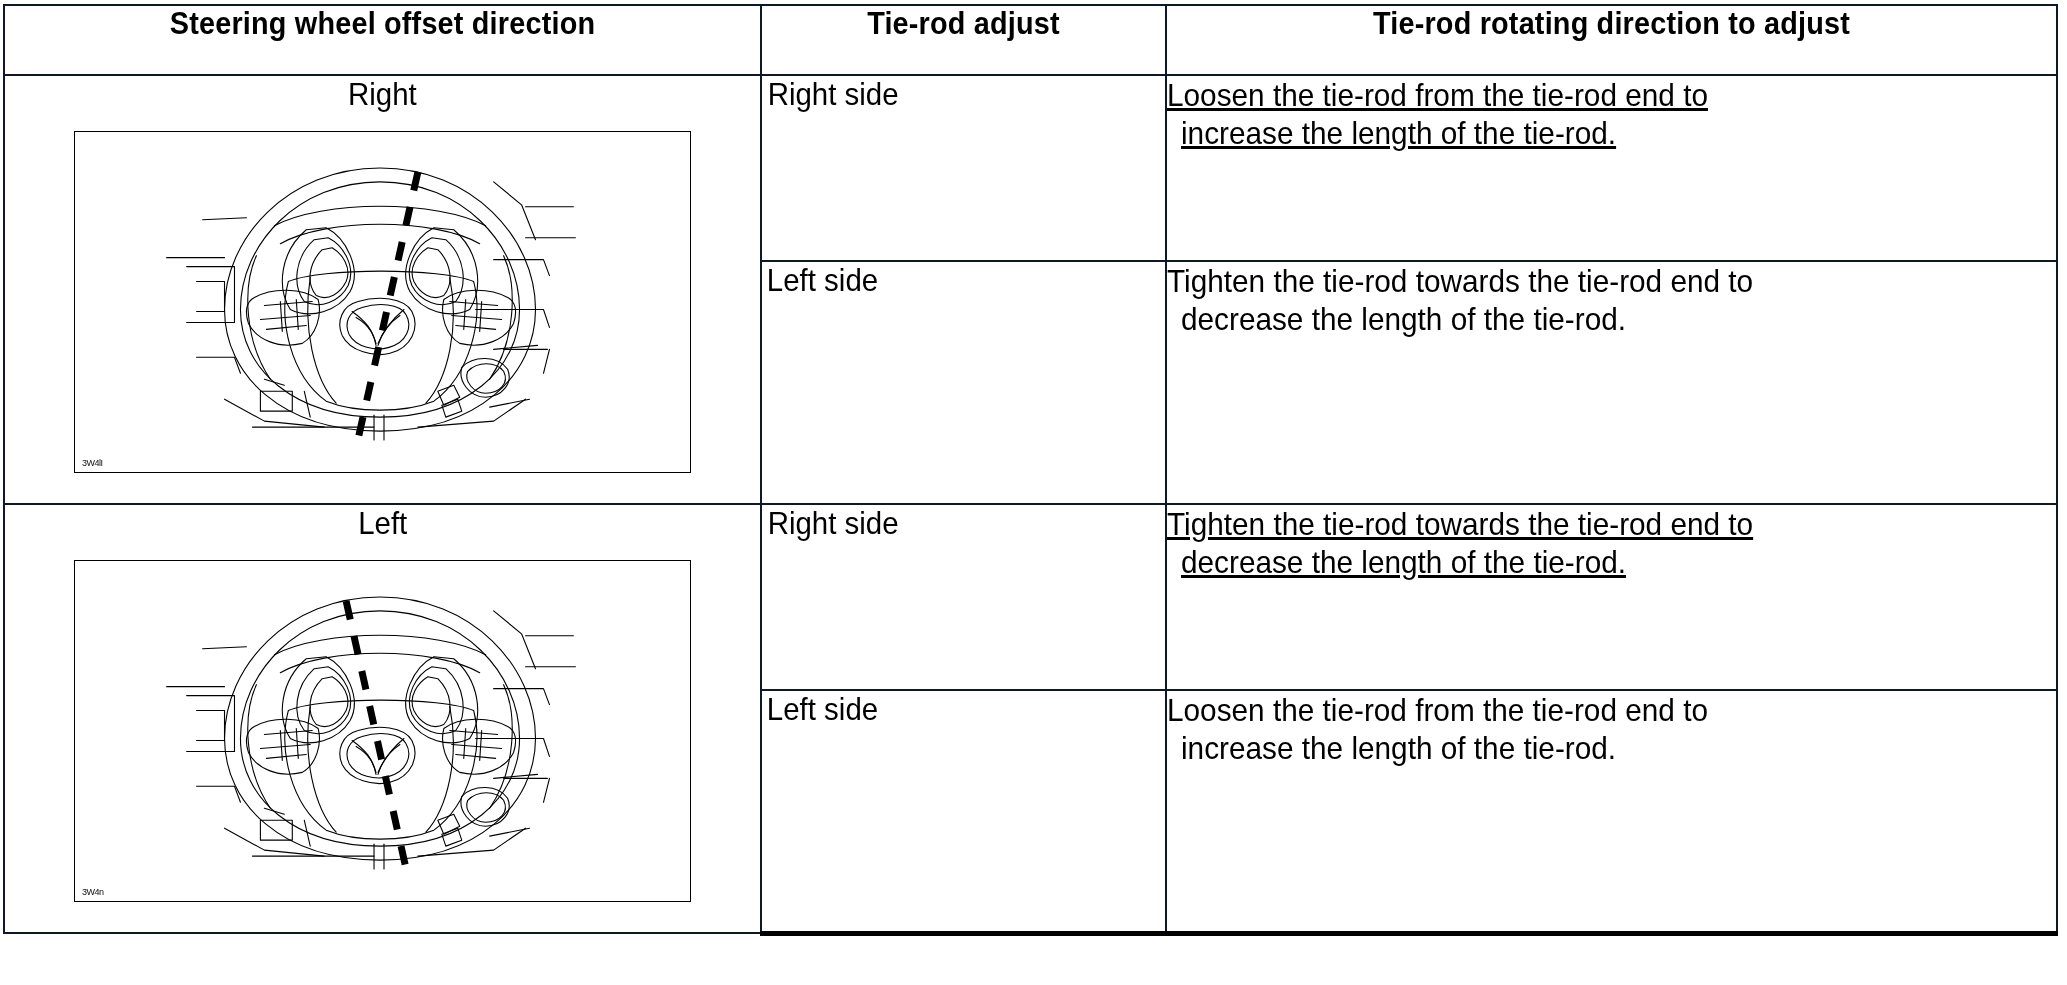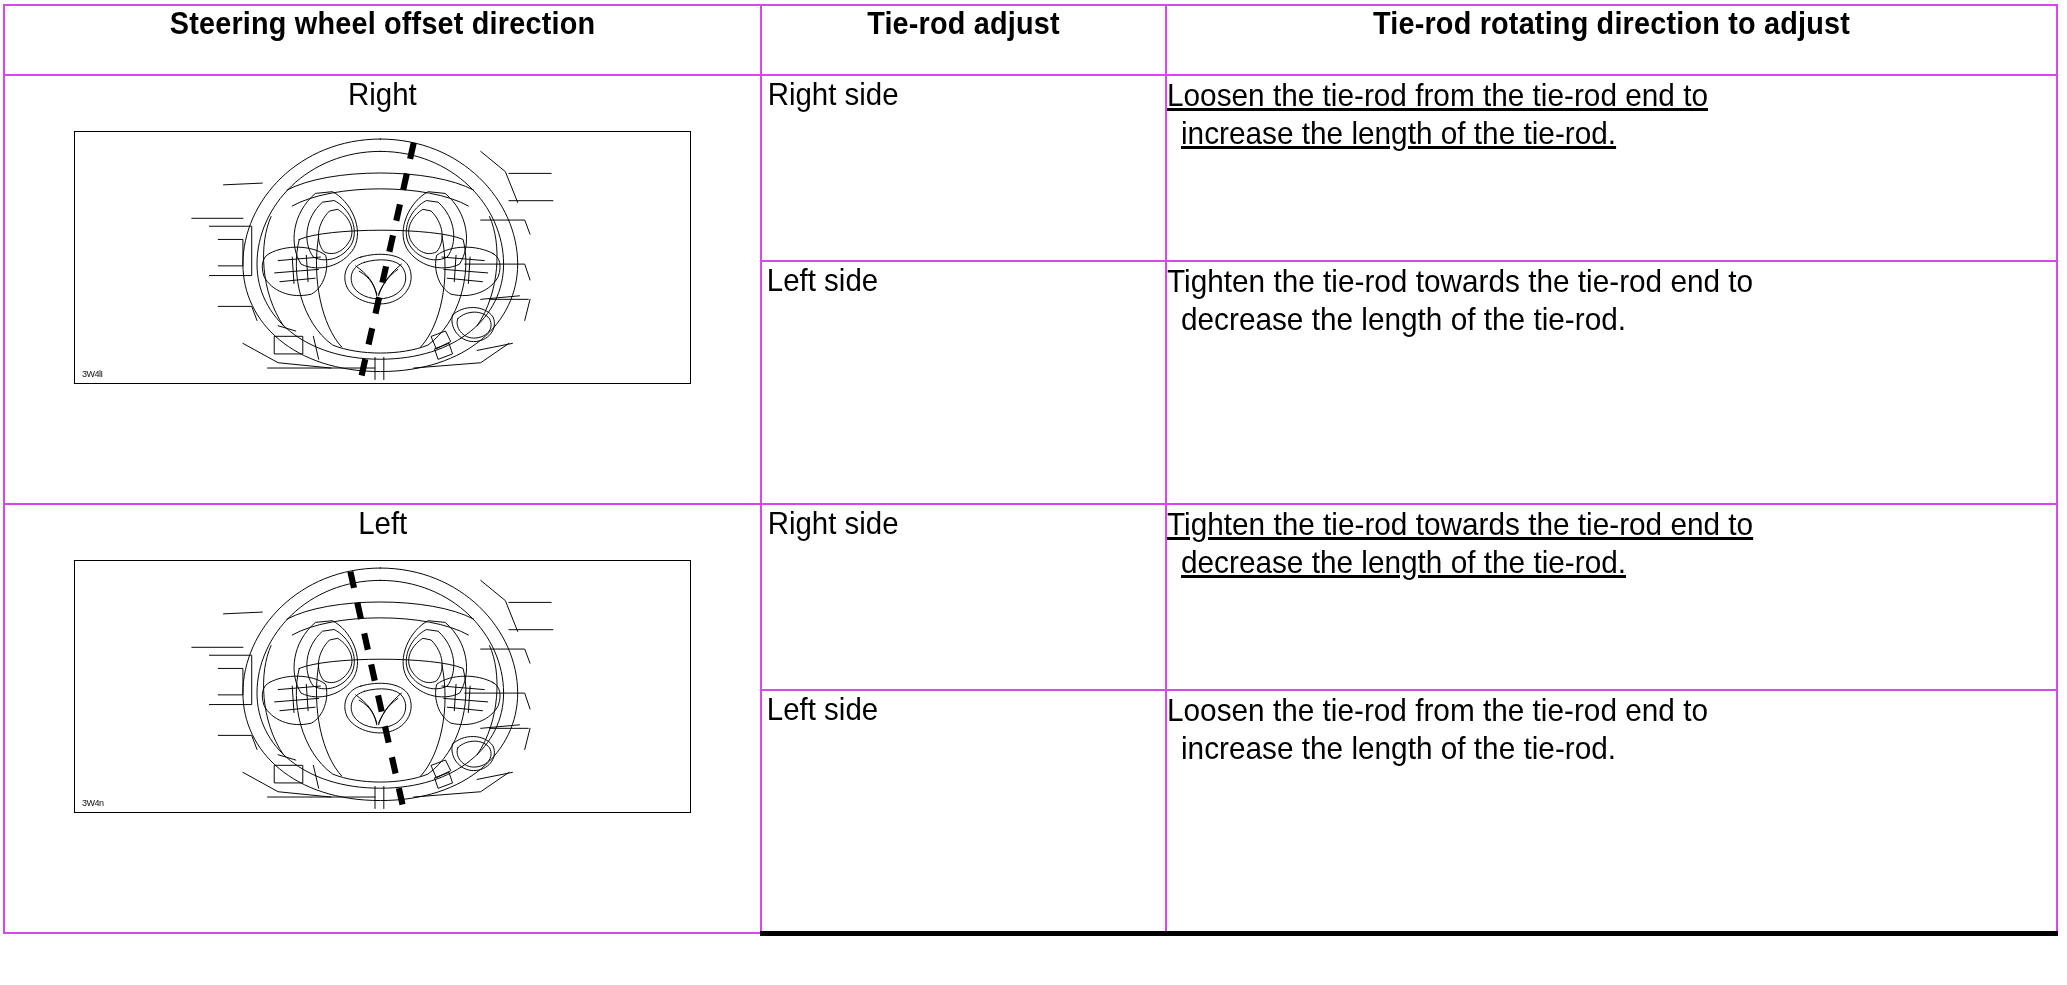--- a/index.html
+++ b/index.html
@@ -6,21 +6,21 @@
   body{width:2067px;height:985px;font-family:"Liberation Sans",sans-serif;color:#000;}
   .page{position:relative;width:2067px;height:985px;box-sizing:border-box;}
 
   table.spec{
     border-collapse:collapse;
     width:2055px;
     margin:4px 0 0 3px;
     table-layout:fixed;
   }
   table.spec td,table.spec th{
-    border:2px solid #d946ef;
+    border:2px solid #0f172a;
     padding:0;
     vertical-align:top;
     background:#fff;
   }
   col.c1{width:757px;}
   col.c2{width:405px;}
   col.c3{width:891px;}
 
   
   thead th{
@@ -47,21 +47,21 @@
   .dircell{text-align:center;padding-top:16px;}
   .dirlabel{
     font-size:32px;
     transform:scaleX(.92);
     display:inline-block;
     transform-origin:center;
   }
   .figwrap{
     margin:18px auto 12px auto;
     width:617px;
-    height:253px;
+    height:342px;
     border:1px solid #000;
     position:relative;
     box-sizing:border-box;
     background:#fff;
   }
   .figwrap svg{display:block;width:100%;height:100%;}
   .figid{
     position:absolute;
     left:7px;bottom:4px;
     font-size:9px;

